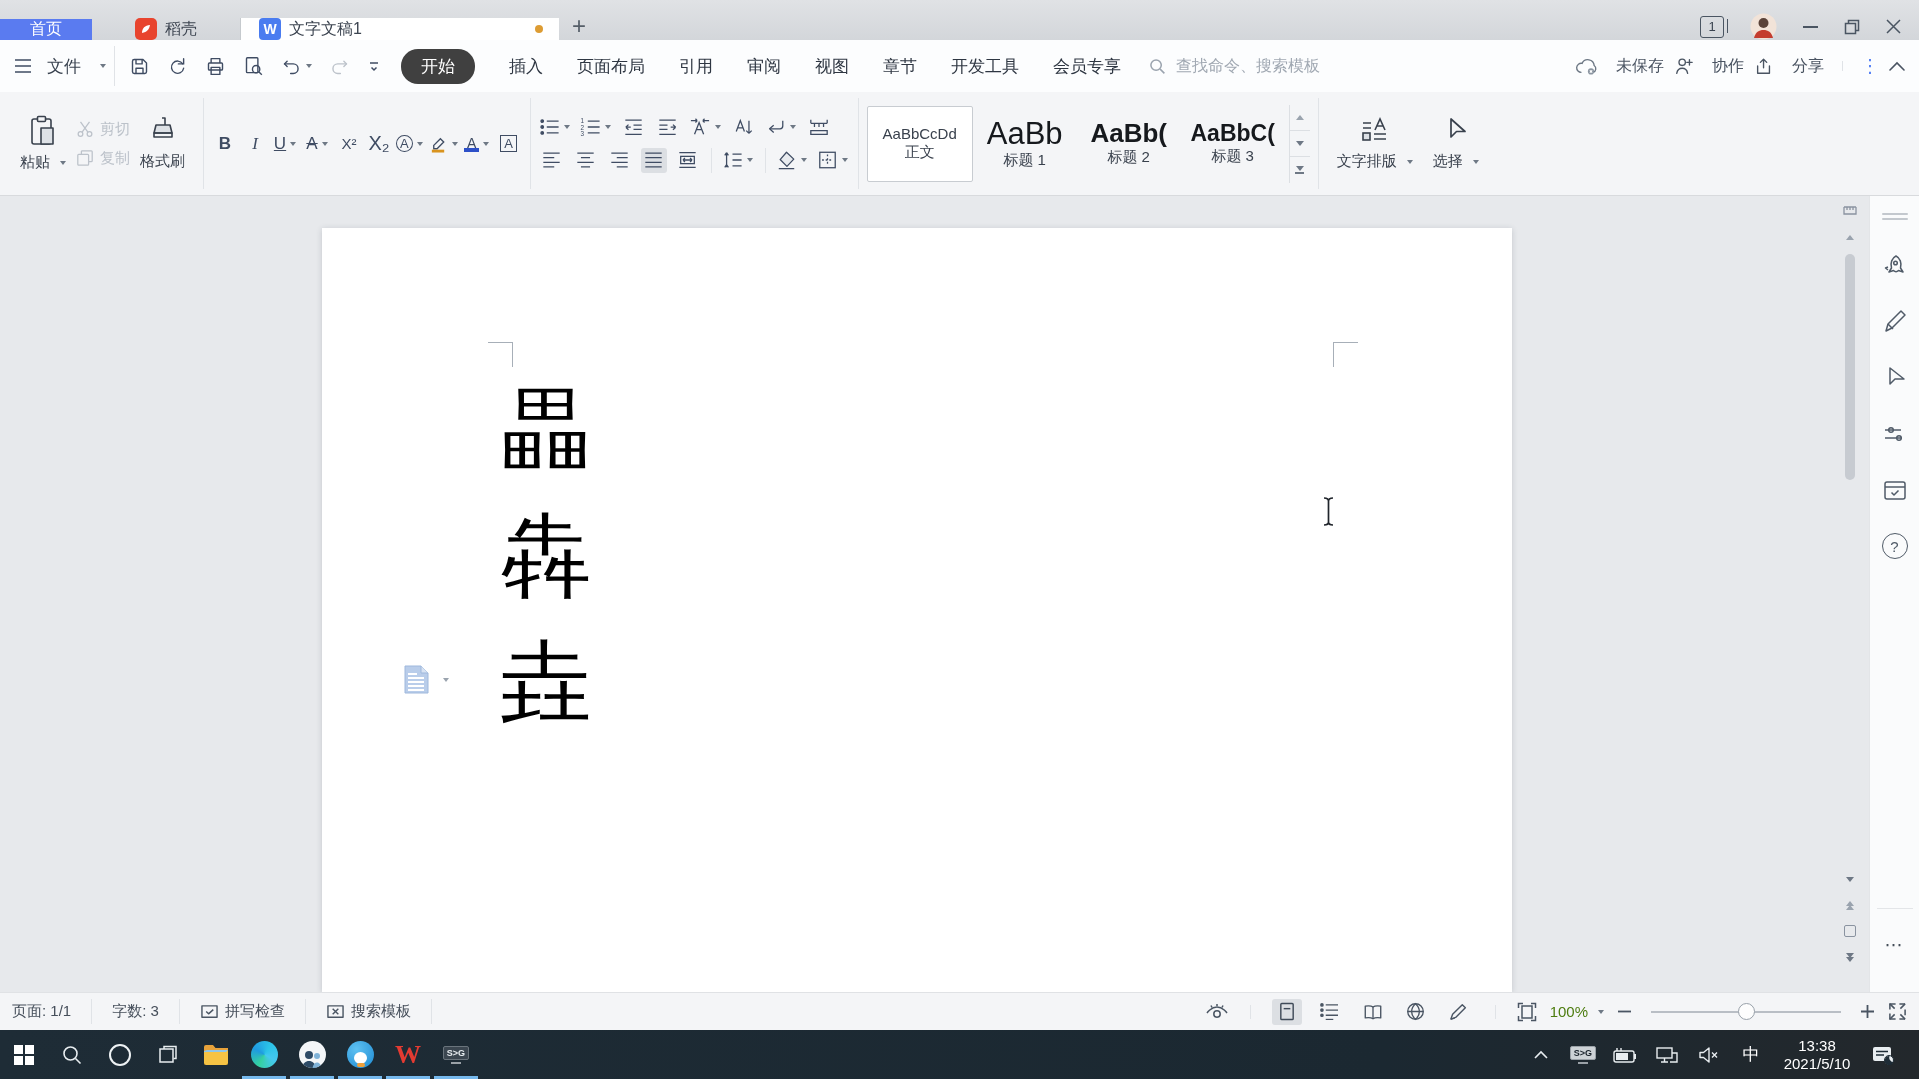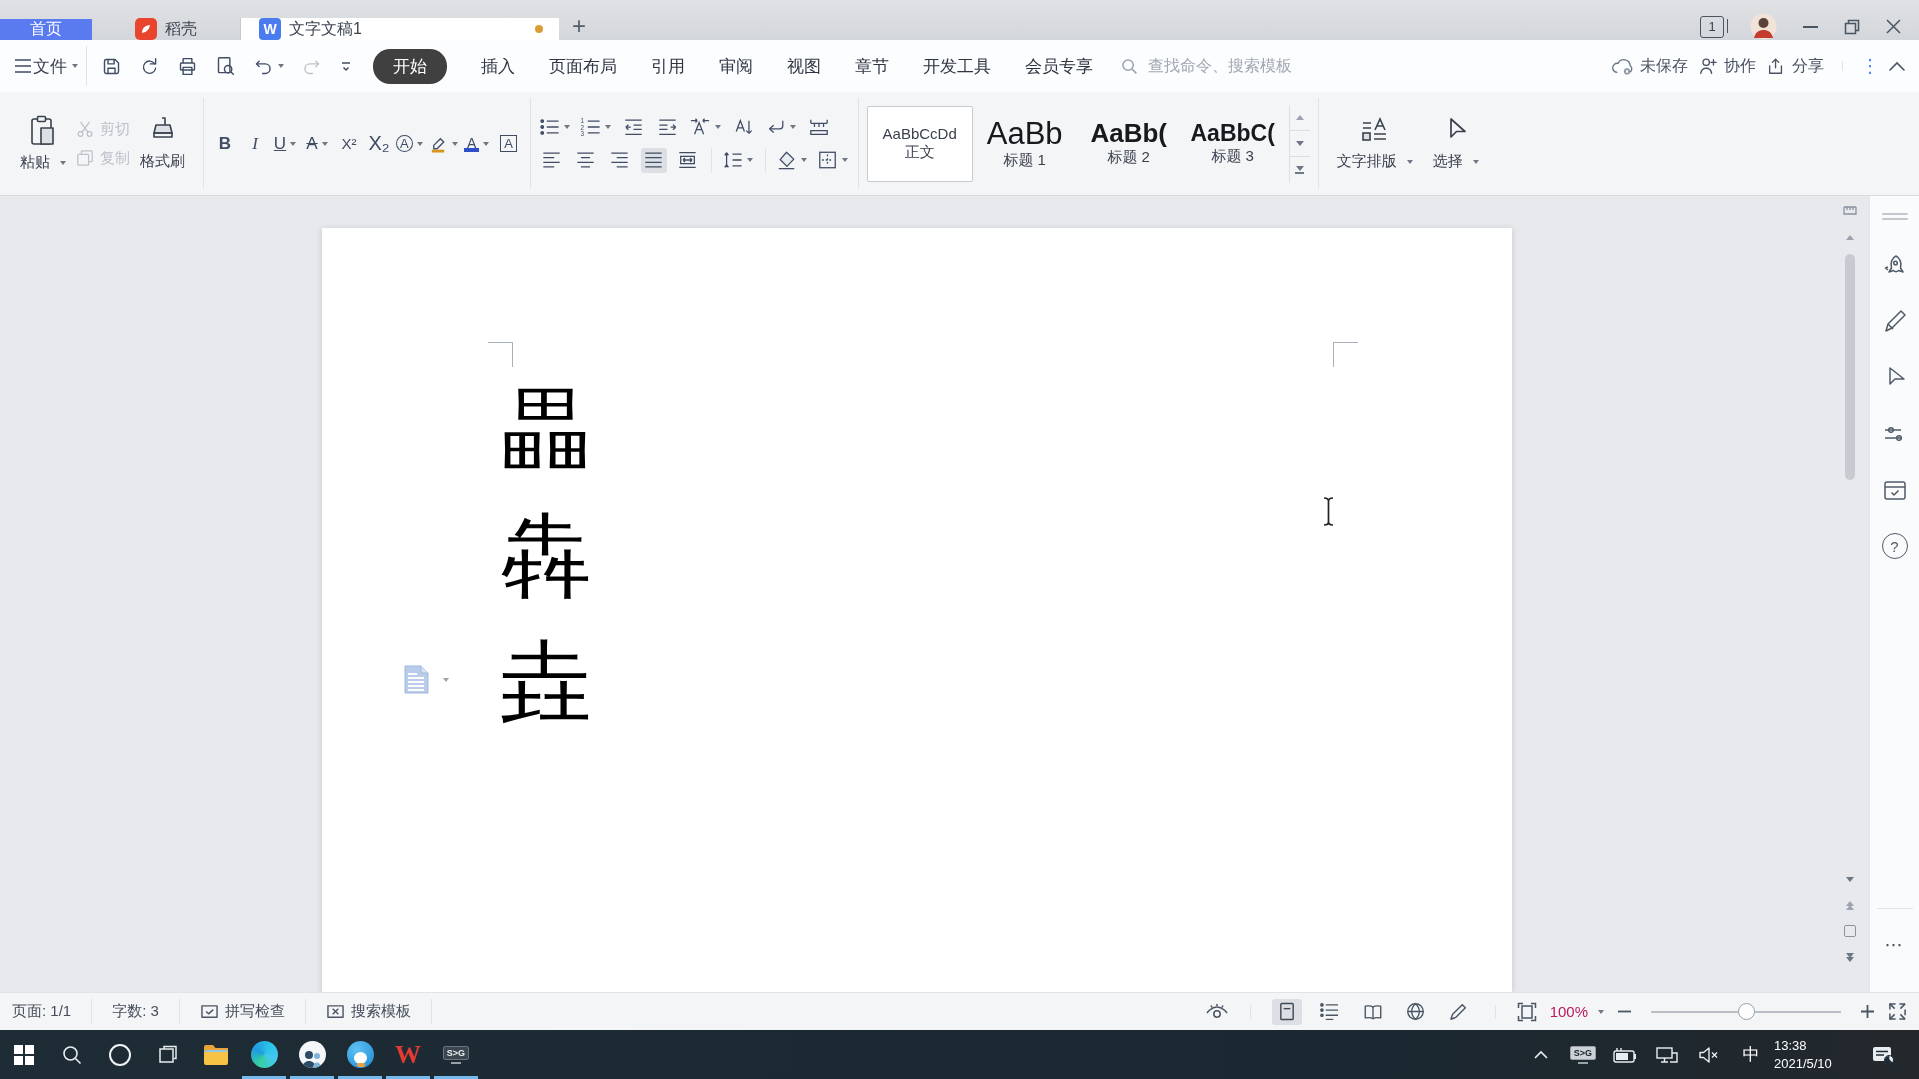--- a/index.html
+++ b/index.html
@@ -17,29 +17,29 @@
   .docer-ic{width:22px;height:22px;border-radius:5px;background:#e8442e;display:flex;align-items:center;justify-content:center}
   .w-ic{width:22px;height:22px;border-radius:4px;background:#4a7cf0;color:#fff;font-weight:bold;font-size:14px;display:flex;align-items:center;justify-content:center}
   .unsaved-dot{position:absolute;right:16px;width:8px;height:8px;border-radius:50%;background:#dd9c33}
   .newtab{width:40px;display:flex;align-items:center;justify-content:center;font-size:24px;color:#555e68}
   .tabbar-right{margin-left:auto;display:flex;align-items:center;gap:26px;padding-right:18px}
   .wincount{width:22px;height:20px;border:1.6px solid #4a5562;border-radius:3px;font-size:13px;display:flex;align-items:center;justify-content:center;position:relative}
   .wincount:after{content:"";position:absolute;right:-5px;top:2px;height:14px;border-right:1.6px solid #4a5562}
   .minbar{width:15px;height:2px;background:#4a5562}
   
   .menubar{position:absolute;left:0;top:40px;width:100%;height:52px;background:#fcfdfe;display:flex;align-items:center;padding:0 14px;box-sizing:border-box}
-  .filebtn{display:flex;align-items:center;gap:1px;font-size:17px;color:#2f3募}
+  .filebtn{display:flex;align-items:center;gap:15px;font-size:17px;color:#2f3募}
   .qat{display:flex;align-items:center;gap:17px;color:#3f4c63;margin:0 6px}
   .navtabs{display:flex;align-items:center;gap:34px;font-size:17px;color:#2e3642;margin-left:14px}
   .pill{background:#404040;color:#fff;padding:6px 20px;border-radius:17px}
   .searchbox{display:flex;align-items:center;gap:8px;margin-left:28px;color:#9aa3ae}
   .searchbox input{border:none;outline:none;background:transparent;font-size:16px;width:190px;color:#5a6470;font-family:inherit}
   .searchbox input::placeholder{color:#a0a8b2}
   .menubar-right{margin-left:auto;display:flex;align-items:center;gap:10px;color:#4a5462;font-size:16px}
-  .mr-item{display:flex;align-items:center;gap:6px}
+  .mr-item{display:flex;align-items:center;gap:18px}
   .disabled{color:#bcc2ca}
   
   .ribbon{position:absolute;left:0;top:92px;width:100%;height:104px;background:#f4f5f7;border-bottom:1px solid #d8dadd;display:flex;align-items:stretch;padding:0 10px;box-sizing:border-box;color:#3f4c63}
   .bigbtn{display:flex;flex-direction:column;align-items:center;justify-content:center;gap:6px;padding:0 10px;font-size:15px;color:#39414d}
   .stackcol{display:flex;flex-direction:column;justify-content:center;gap:10px}
   .srow{display:flex;align-items:center;gap:6px;font-size:15px}
   .rcol{display:flex;flex-direction:column;justify-content:center;gap:8px}
   .rrow{display:flex;align-items:center;gap:4px}
   .combo{height:26px;border:1px solid #ccd0d5;background:#fff;border-radius:2px;display:flex;align-items:center;justify-content:space-between;padding:0 7px;font-size:16px;color:#333b46}
   .tbtn{min-width:26px;height:25px;display:flex;align-items:center;justify-content:center;border-radius:3px;font-size:17px}
@@ -79,21 +79,21 @@
   .sb-toggle{width:30px;height:26px;display:flex;align-items:center;justify-content:center;border-radius:3px}
   .ztrack{width:190px;height:2px;background:#b9bec5;position:relative;margin:0 6px}
   .zthumb{position:absolute;left:50%;top:-8px;width:15px;height:15px;margin-left:-8px;border:1px solid #98a0a9;background:#fdfdfd;border-radius:50%}
   .zright{margin-left:auto;display:flex;align-items:center;gap:13px}
   
   .taskbar{position:absolute;left:0;top:1030px;width:100%;height:49px;background:linear-gradient(90deg,#1e2c36,#1b2831 72%,#23282c);display:flex;align-items:stretch;color:#fff}
   .tb-item{width:48px;display:flex;align-items:center;justify-content:center;position:relative}
   .tb-item.open:after{content:"";position:absolute;bottom:0;left:2px;right:2px;height:3px;background:#76b9ed}
   .tray{margin-left:auto;display:flex;align-items:center;gap:4px;padding-right:4px}
   .tray .tb-item{width:38px}
-  .clock{display:flex;flex-direction:column;align-items:flex-start;justify-content:center;font-size:13px;line-height:18px;width:86px}
+  .clock{display:flex;flex-direction:column;align-items:center;justify-content:center;font-size:15px;line-height:18px;width:86px}
   .showdesk{width:8px;border-left:1px solid #3a464e}
   .win-logo{display:grid;grid-template-columns:9px 9px;grid-template-rows:9px 9px;gap:2px}
   .win-logo div{background:#fff}
   .edge-ic{width:27px;height:27px;border-radius:50%;background:conic-gradient(from 210deg,#35d0a0,#1f9ae0,#2bc3e8,#45c8f0,#35d0a0)}
   .person-ic{width:27px;height:27px;border-radius:50%;background:#f4f6f8;display:flex;align-items:flex-end;justify-content:center;overflow:hidden}
   .qq-ic{width:27px;height:27px;border-radius:50%;background:radial-gradient(circle at 35% 30%,#5ec1f2,#1d8ad2);position:relative}
   .qq-ic:before{content:"";position:absolute;left:7px;top:11px;width:13px;height:12px;border-radius:50%;background:#fff}
   .qq-ic:after{content:"";position:absolute;left:10px;bottom:1px;width:8px;height:4px;border-radius:2px;background:#f0a03a}
   .wps-w{font-size:26px;font-weight:bold;color:#e33b32;font-family:"Liberation Serif",serif}
   .sg-ic{display:flex;flex-direction:column;align-items:center}
@@ -634,21 +634,21 @@
         <svg width="19" height="19" viewBox="0 0 20 20" fill="none" stroke="#4a5563" stroke-width="1.5" stroke-linejoin="round">
             <path d="m2 18 1.8-5L14 2.8 17.2 6 7 16.2z"></path>
             <path d="m2 18 4-1"></path>
           </svg>
       </div>
       <div class="vline"></div>
       <svg class="sb-ic" width="20" height="20" viewBox="0 0 20 20" fill="none" stroke="currentColor" stroke-width="1.5">
           <path d="M6 1.5H1.5V6m0 8v4.5H6m8 0h4.5V14m0-8V1.5H14"></path>
           <rect x="5" y="4" width="10" height="12"></rect>
         </svg>
-      <span class="srow" style="color:#be185d">
+      <span class="srow" style="color:#4d7c0f">
         <span>100%</span>
           <span class="dd"></span>
       </span>
       <svg width="15" height="15" viewBox="0 0 15 15" stroke="#4a5563" stroke-width="1.8">
           <path d="M1 7.5h13"></path>
         </svg>
       <div class="ztrack">
           <div class="zthumb"></div>
         </div>
       <svg width="15" height="15" viewBox="0 0 15 15" stroke="#4a5563" stroke-width="1.8">

